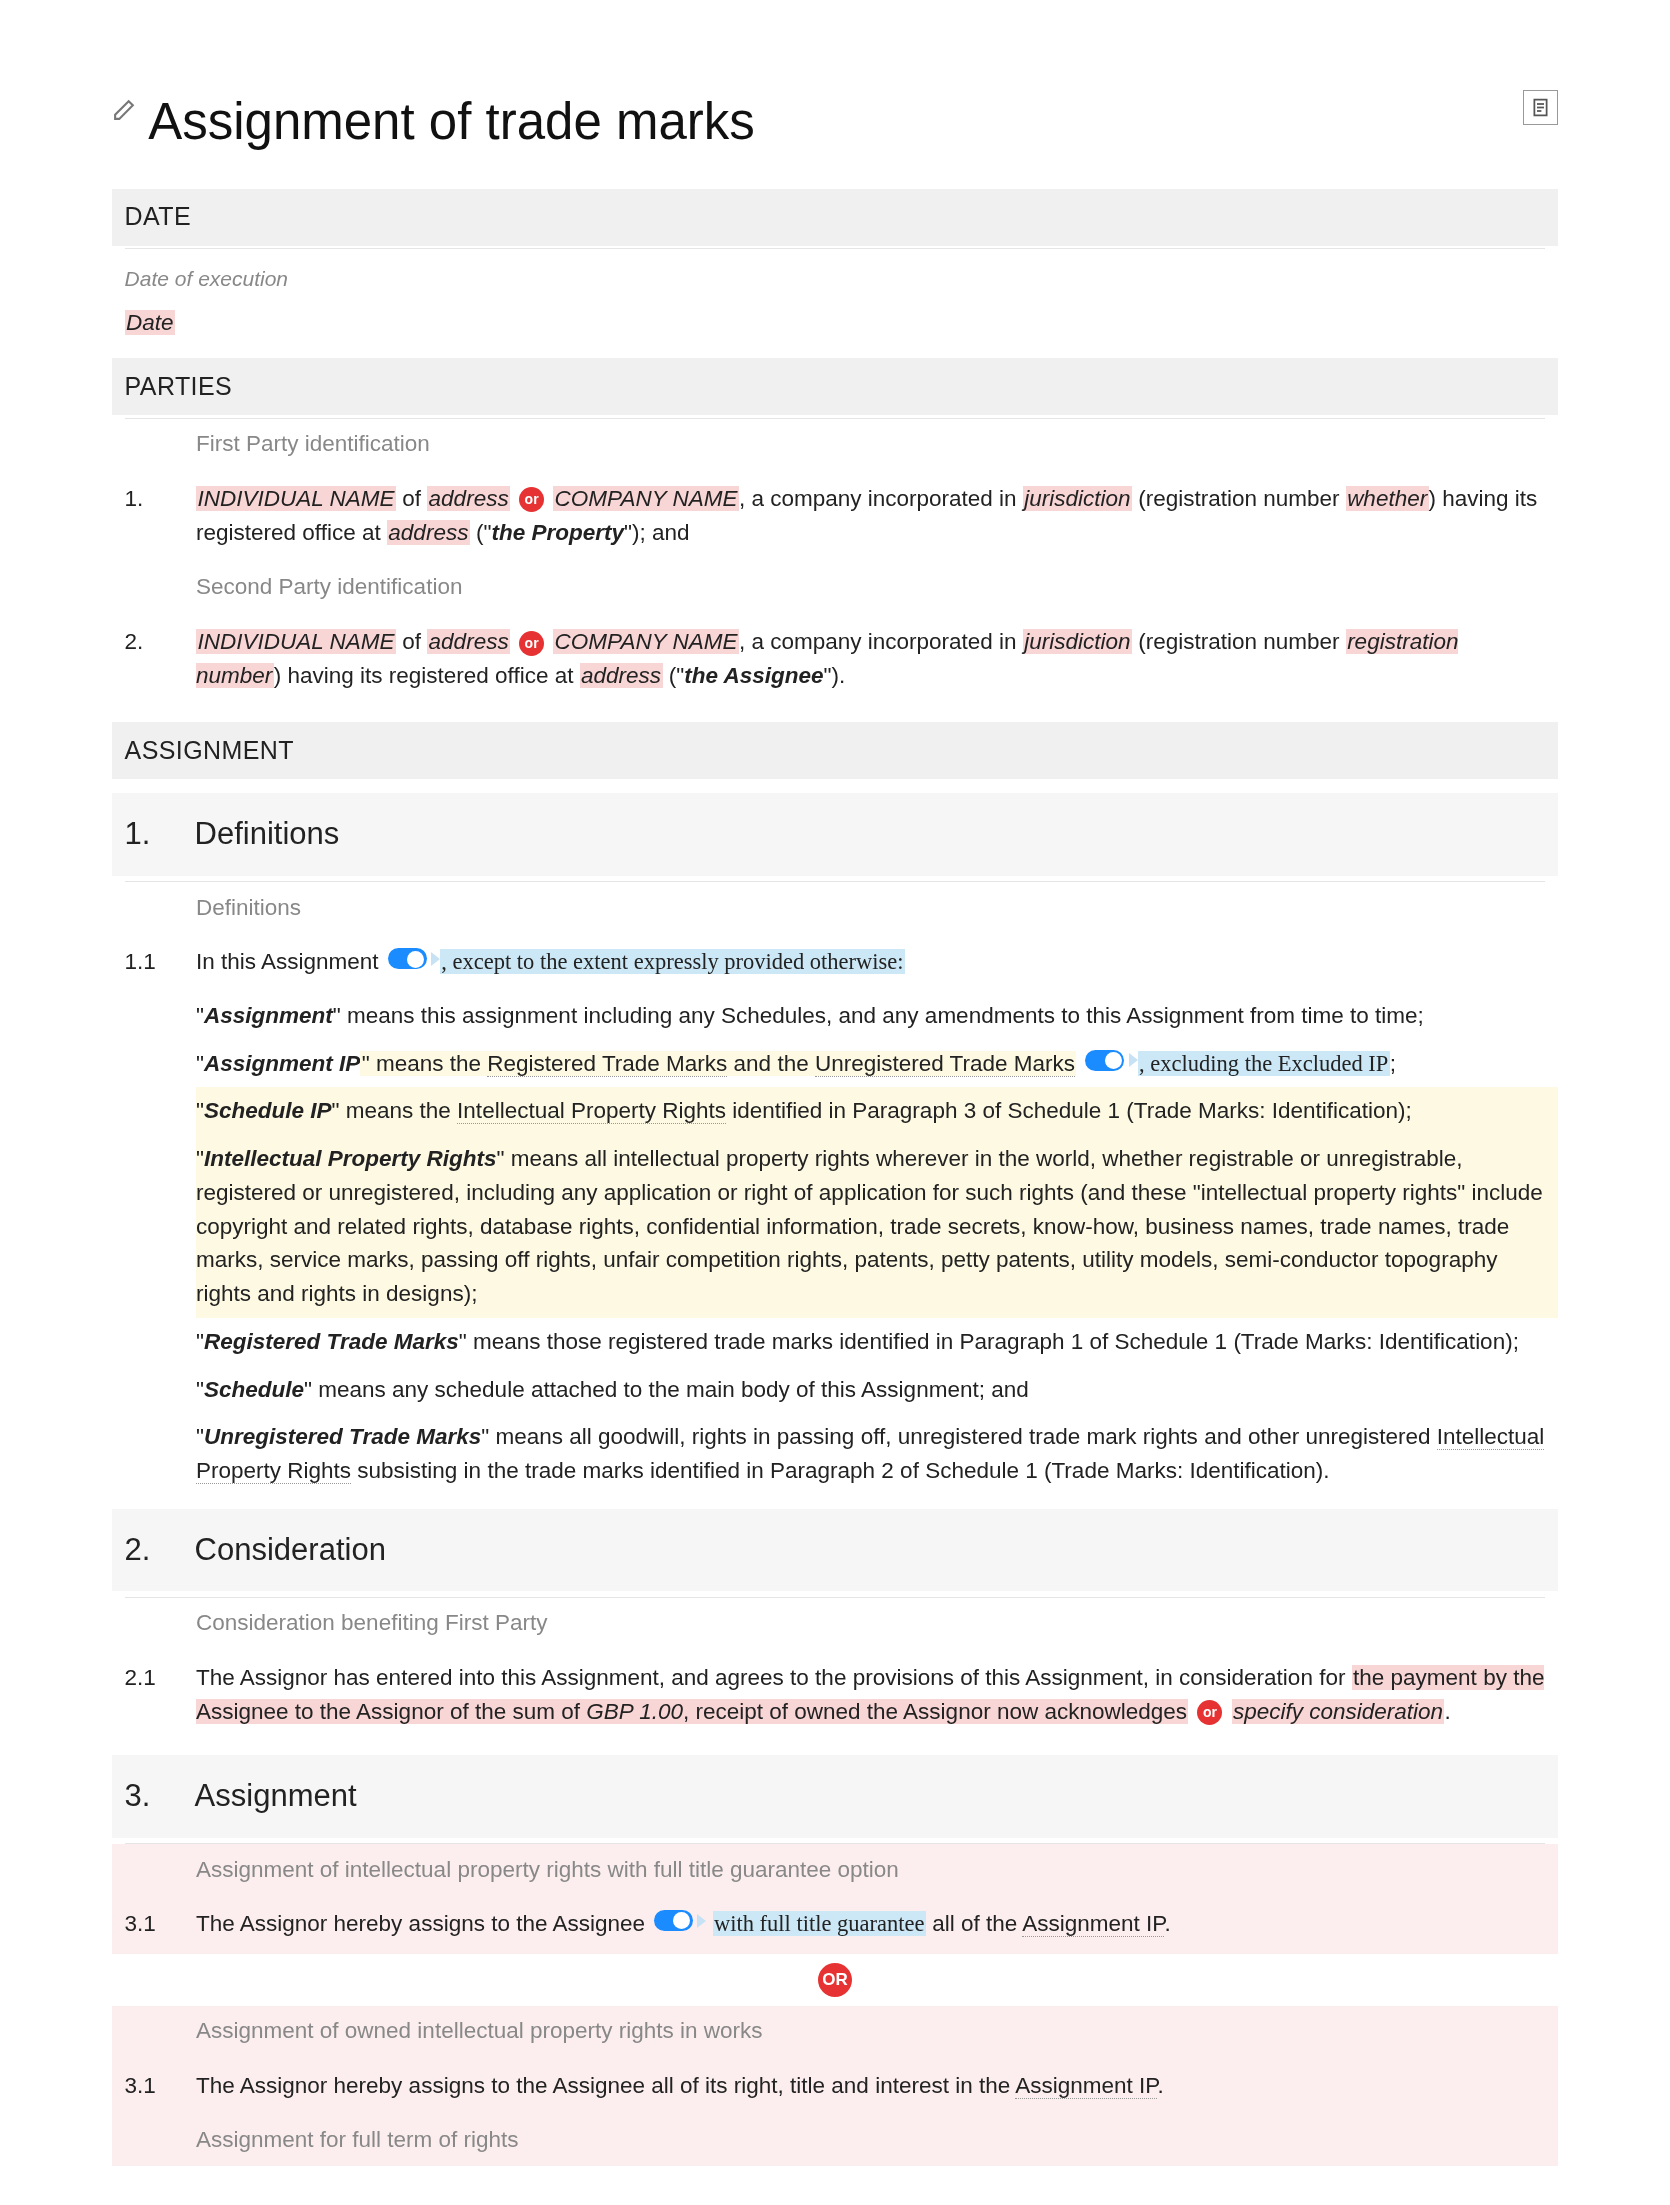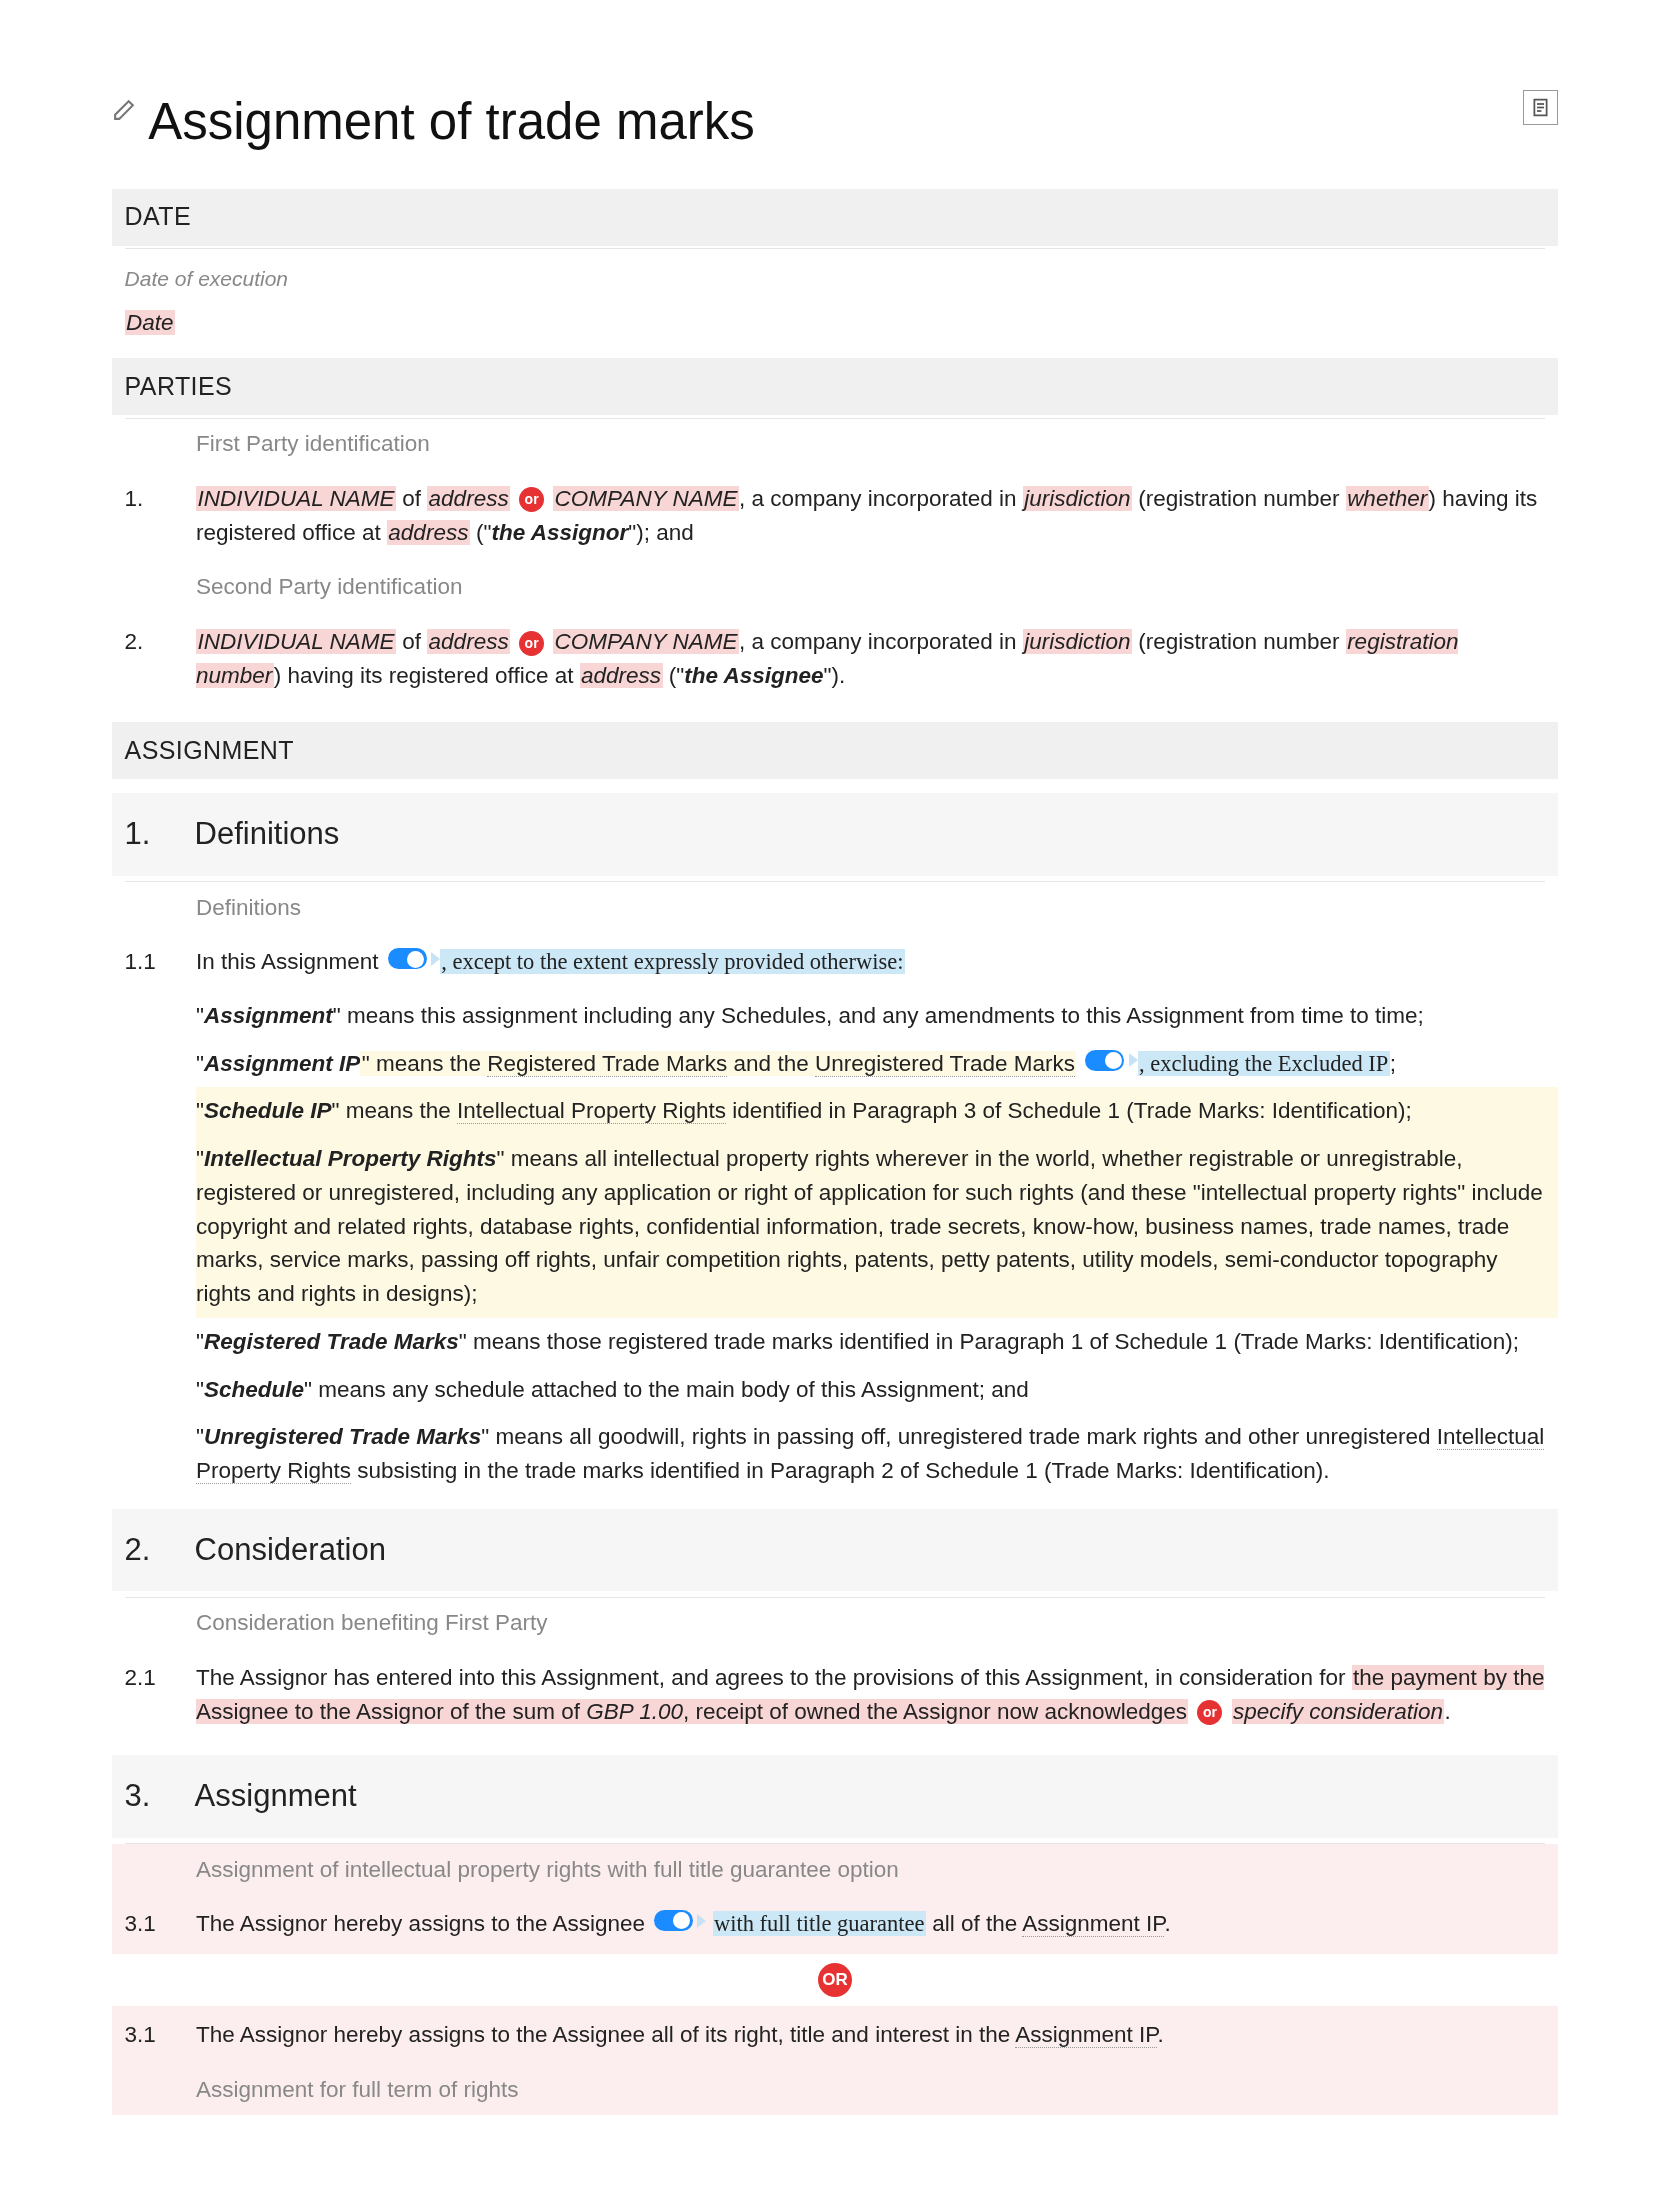--- a/index.html
+++ b/index.html
@@ -62,21 +62,21 @@
     <span class="hl-pink ital">Date</span>
   </div>
 
   <div class="section-header">PARTIES</div>
   <hr class="thin">
   <div class="note">First Party identification</div>
   <div class="block">
     <span class="block-num">1.</span>
     <span class="hl-pink ital">INDIVIDUAL NAME</span><span> of </span><span class="hl-pink ital">address</span>
     <span class="or-badge">or</span>
-    <span class="hl-pink ital">COMPANY NAME</span><span>, a company incorporated in </span><span class="hl-pink ital">jurisdiction</span><span> (registration number </span><span class="hl-pink ital">whether</span><span>) having its registered office at </span><span class="hl-pink ital">address</span><span> ("</span><span class="bolditalic">the Assignor</span><span>"); and</span>
+    <span class="hl-pink ital">COMPANY NAME</span><span>, a company incorporated in </span><span class="hl-pink ital">jurisdiction</span><span> (registration number </span><span class="hl-pink ital">whether</span><span>) having its registered office at </span><span class="hl-pink ital">address</span><span> ("</span><span class="bolditalic">the Property</span><span>"); and</span>
   </div>
   <div class="note">Second Party identification</div>
   <div class="block">
     <span class="block-num">2.</span>
     <span class="hl-pink ital">INDIVIDUAL NAME</span><span> of </span><span class="hl-pink ital">address</span>
     <span class="or-badge">or</span>
     <span class="hl-pink ital">COMPANY NAME</span><span>, a company incorporated in </span><span class="hl-pink ital">jurisdiction</span><span> (registration number </span><span class="hl-pink ital">registration number</span><span>) having its registered office at </span><span class="hl-pink ital">address</span><span> ("</span><span class="bolditalic">the Assignee</span><span>").</span>
   </div>
 
   <div class="section-header" style="margin-top:17px;">ASSIGNMENT</div>
@@ -158,20 +158,21 @@
         </span>
       <span class="hl-blue"> with full title guarantee</span><span> all of the </span><span class="dotted">Assignment IP</span><span>.</span>
     </div>
   </div>
 
   <div class="or-row">
     <span class="or-badge">OR</span>
   </div>
 
   <div class="pink-section">
+    <div class="note">Assignment of owned intellectual property rights in works</div>
     <div class="block">
       <span class="block-num">3.1</span>
       <span>The Assignor hereby assigns to the Assignee all of its right, title and interest in the </span><span class="dotted">Assignment IP</span><span>.</span>
     </div>
     <div class="note">Assignment for full term of rights</div>
   </div>
 
 </div>
 
 

